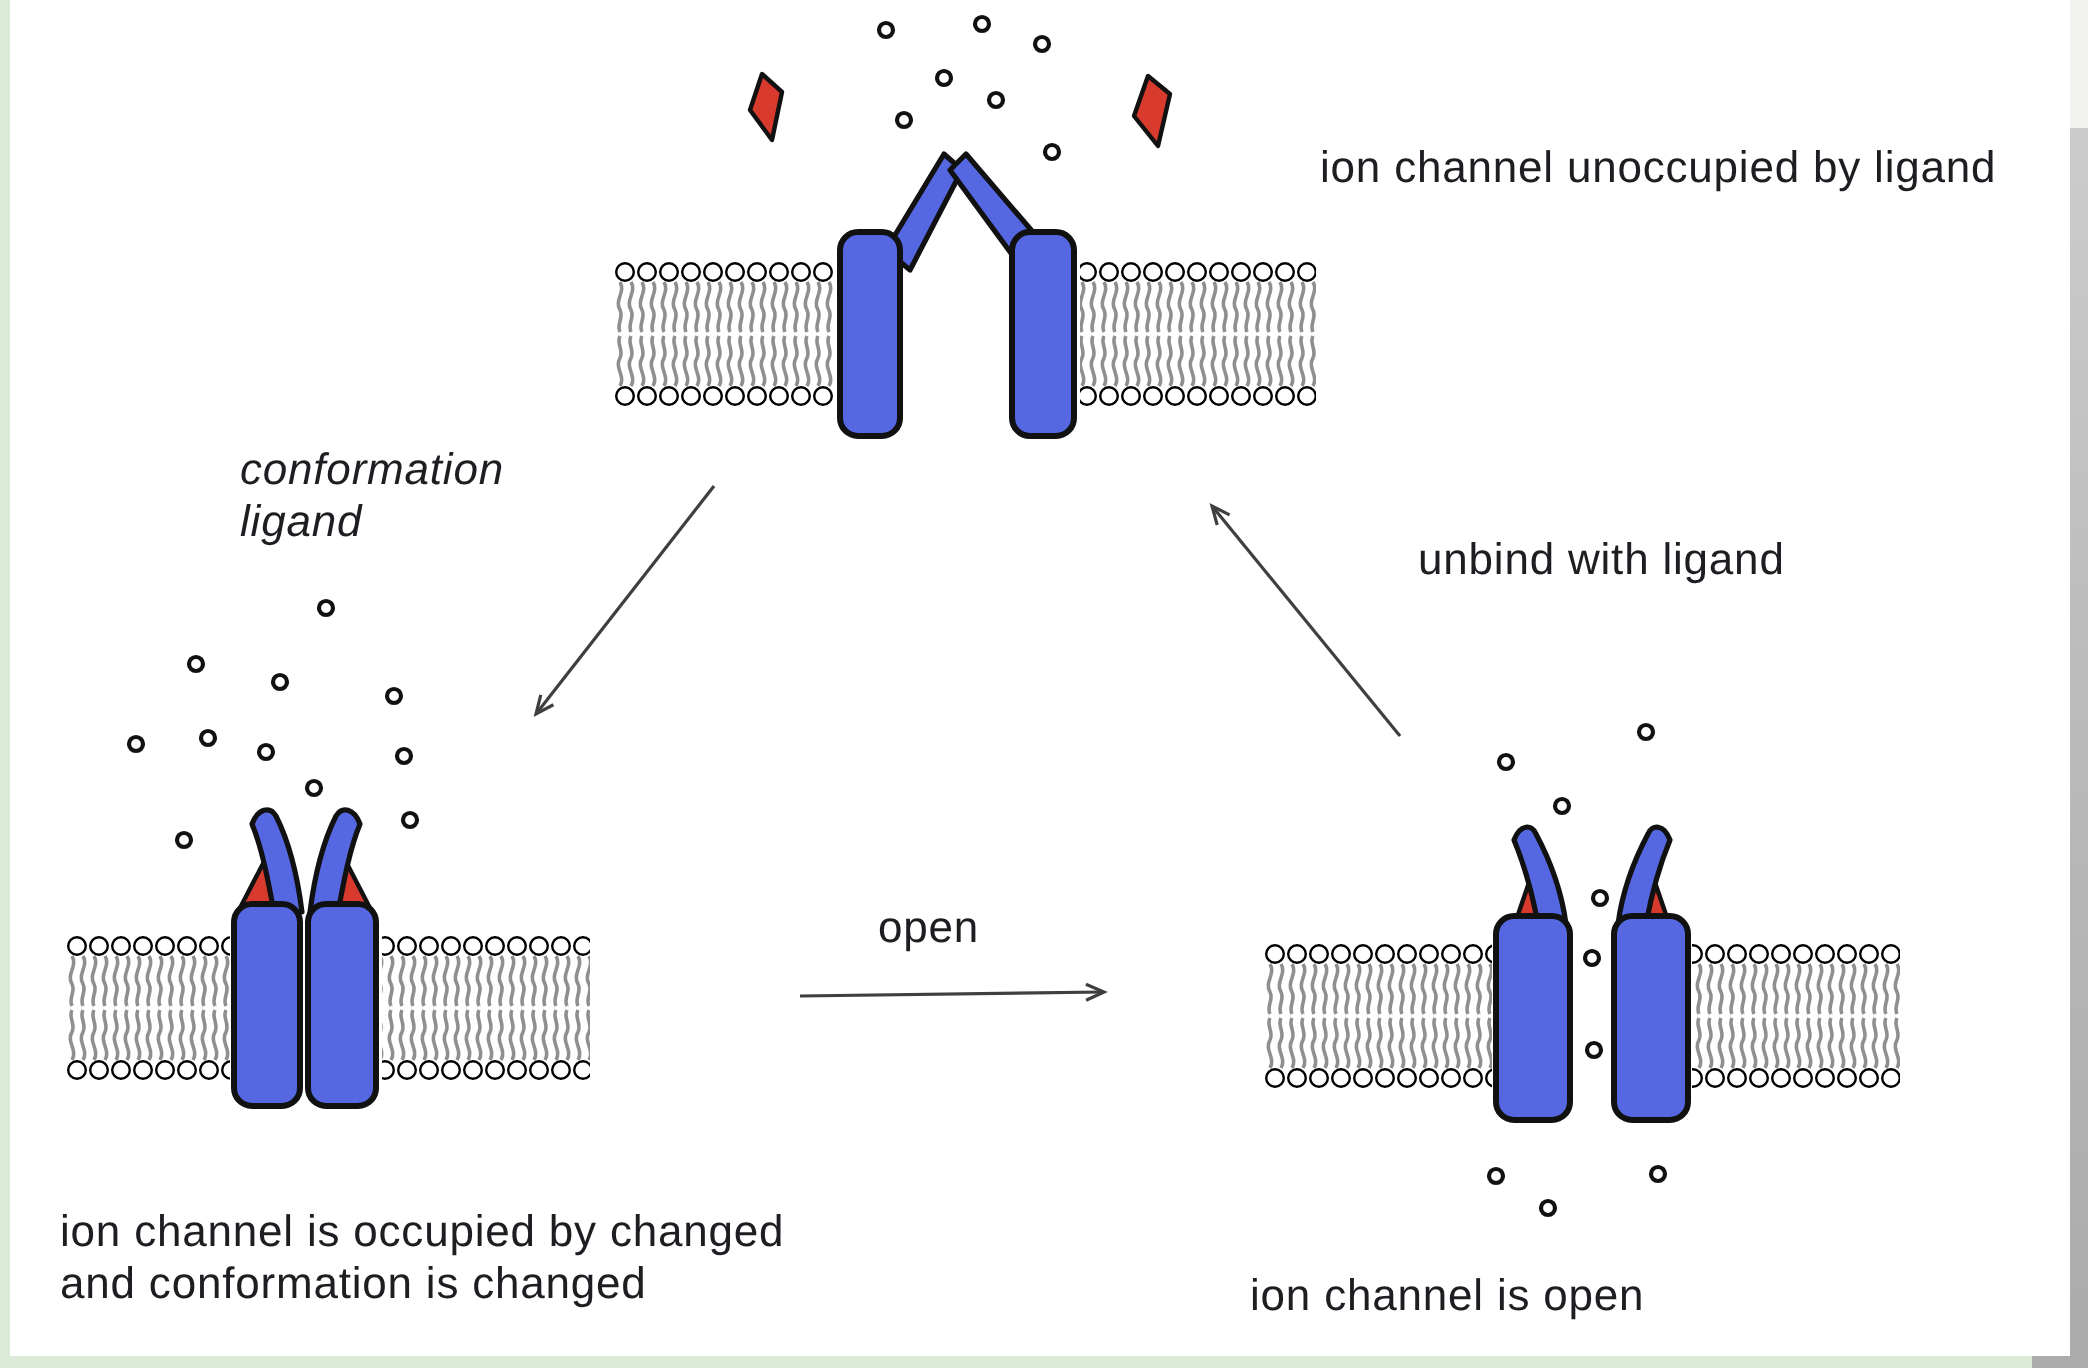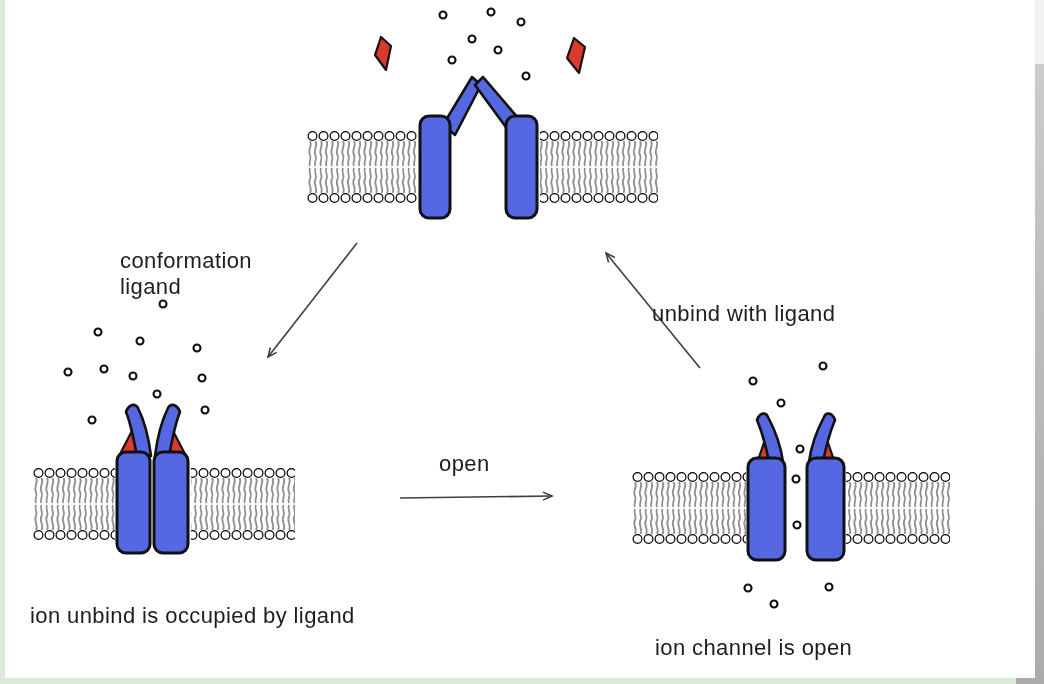--- a/index.html
+++ b/index.html
@@ -119,34 +119,36 @@
         <circle class="ion" cx="774" cy="604" r="3.5"></circle>
         <circle class="ion" cx="829" cy="587" r="3.5"></circle>
       </g>
     </g>
 
     <line class="arrow" x1="357" y1="243" x2="268" y2="357" marker-end="url(#ah)"></line>
     <line class="arrow" x1="400" y1="498" x2="552" y2="496" marker-end="url(#ah)"></line>
     <line class="arrow" x1="700" y1="368" x2="606" y2="253" marker-end="url(#ah)"></line>
   </svg>
 
+  <div class="lbl" style="left:660px;top:71px;">ion channel unoccupied by ligand</div>
 
-  <div class="lbl" style="left:120px;top:248px;">
+  <div class="lbl" style="left:120px;top:222px;font-style:italic;">
     <span>conformation</span>
     <span>ligand</span>
   </div>
 
   <div class="lbl" style="left:439px;top:451px;">open</div>
 
-  <div class="lbl" style="left:652px;top:267px;margin-top:34px;">unbind with ligand</div>
+  <div class="lbl" style="left:709px;top:267px;">unbind with ligand</div>
 
   <div class="lbl" style="left:30px;top:603px;">
-    <span>ion unbind is occupied by ligand</span>
+    <span>ion channel is occupied by changed</span>
+    <span>and conformation is changed</span>
   </div>
 
-  <div class="lbl" style="left:655px;top:635px;">ion channel is open</div>
+  <div class="lbl" style="left:625px;top:635px;">ion channel is open</div>
 
   <div class="edge edge-left"></div>
   <div class="edge edge-bottom"></div>
   <div class="edge edge-corner"></div>
   <div class="edge shadow-top"></div>
   <div class="edge shadow-side"></div>
 </div>
 
 </body></html>

